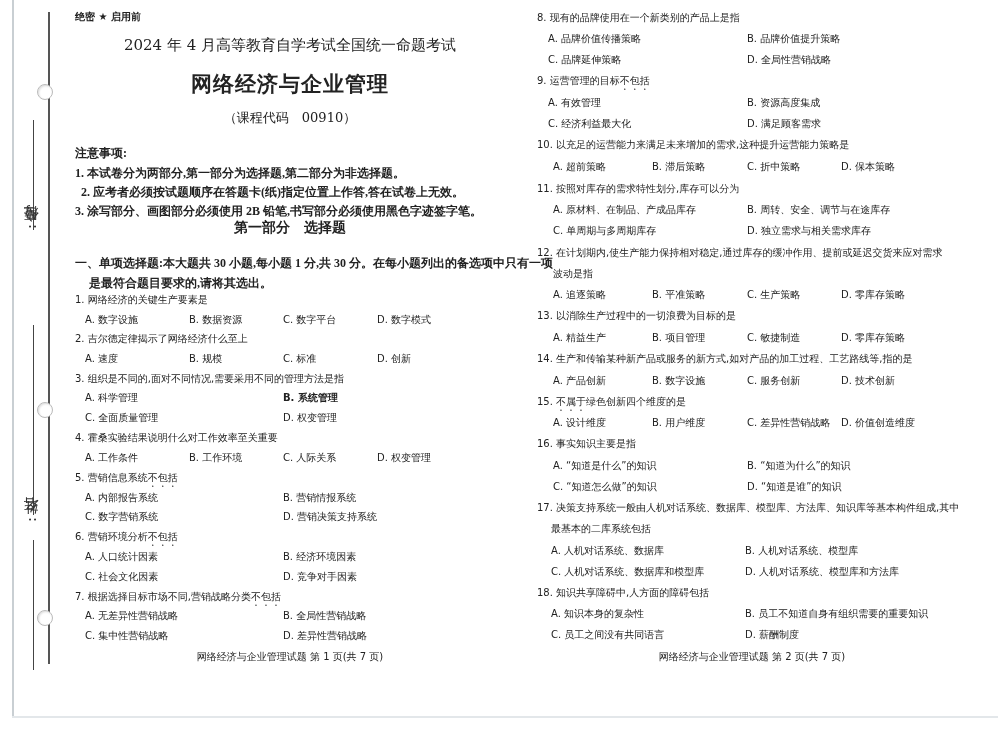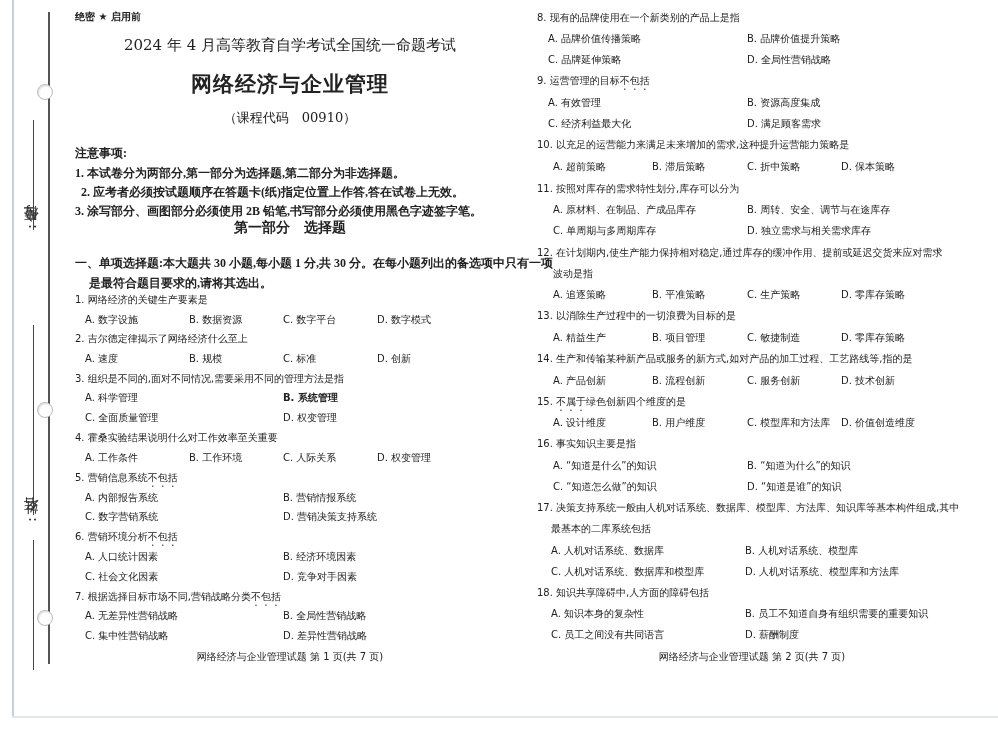--- a/index.html
+++ b/index.html
@@ -141,28 +141,28 @@
   <div class="opt" style="top:288px;left:304px;">D. 零库存策略</div>
 
   <div class="q" style="top:309px;left:0;">13. 以消除生产过程中的一切浪费为目标的是</div>
   <div class="opt" style="top:331px;left:16px;">A. 精益生产</div>
   <div class="opt" style="top:331px;left:115px;">B. 项目管理</div>
   <div class="opt" style="top:331px;left:210px;">C. 敏捷制造</div>
   <div class="opt" style="top:331px;left:304px;">D. 零库存策略</div>
 
   <div class="q" style="top:352px;left:0;">14. 生产和传输某种新产品或服务的新方式,如对产品的加工过程、工艺路线等,指的是</div>
   <div class="opt" style="top:374px;left:16px;">A. 产品创新</div>
-  <div class="opt" style="top:374px;left:115px;">B. 流程创新</div>
+  <div class="opt" style="top:374px;left:115px;">B. 数字设施</div>
   <div class="opt" style="top:374px;left:210px;">C. 服务创新</div>
   <div class="opt" style="top:374px;left:304px;">D. 技术创新</div>
 
   <div class="q" style="top:395px;left:0;"><span>15. </span><span class="emph">不属于</span><span>绿色创新四个维度的是</span></div>
   <div class="opt" style="top:416px;left:16px;">A. 设计维度</div>
   <div class="opt" style="top:416px;left:115px;">B. 用户维度</div>
-  <div class="opt" style="top:416px;left:210px;">C. 模型库和方法库</div>
+  <div class="opt" style="top:416px;left:210px;">C. 差异性营销战略</div>
   <div class="opt" style="top:416px;left:304px;">D. 价值创造维度</div>
 
   <div class="q" style="top:437px;left:0;">16. 事实知识主要是指</div>
   <div class="opt" style="top:459px;left:16px;">A. “知道是什么”的知识</div>
   <div class="opt" style="top:459px;left:210px;">B. “知道为什么”的知识</div>
   <div class="opt" style="top:480px;left:16px;">C. “知道怎么做”的知识</div>
   <div class="opt" style="top:480px;left:210px;">D. “知道是谁”的知识</div>
 
   <div class="q" style="top:501px;left:0;">17. 决策支持系统一般由人机对话系统、数据库、模型库、方法库、知识库等基本构件组成,其中</div>
   <div class="q" style="top:522px;left:14px;">最基本的二库系统包括</div>

